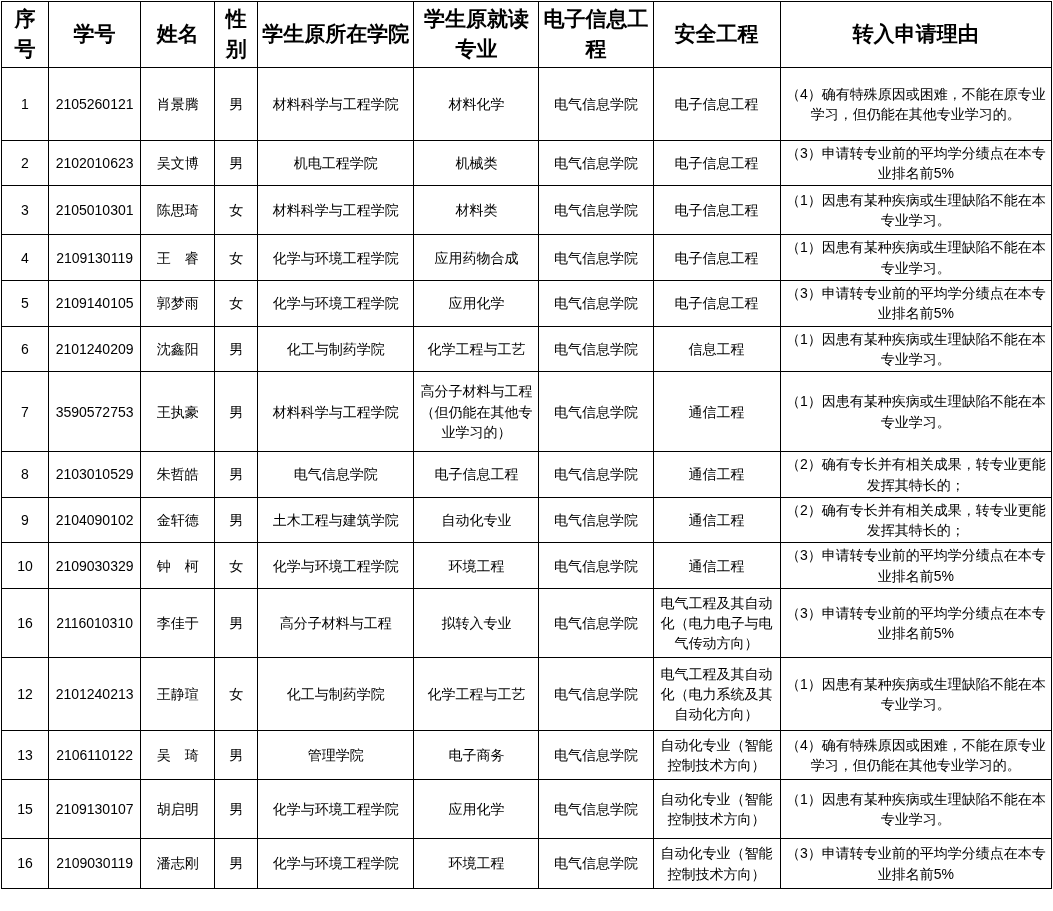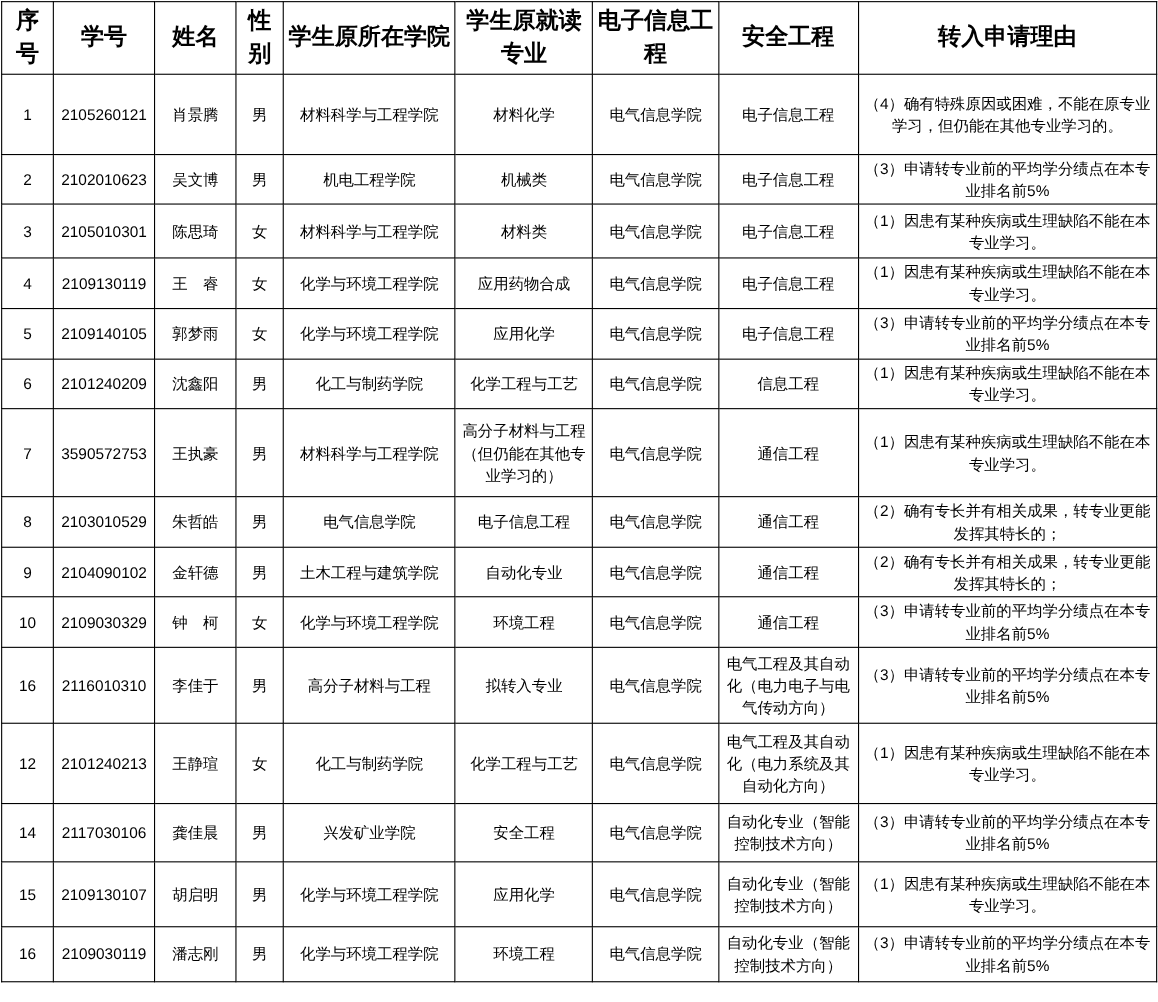--- a/index.html
+++ b/index.html
@@ -198,30 +198,30 @@
       <td>12</td>
       <td>2101240213</td>
       <td>王静瑄</td>
       <td>女</td>
       <td>化工与制药学院</td>
       <td>化学工程与工艺</td>
       <td>电气信息学院</td>
       <td>电气工程及其自动化（电力系统及其自动化方向）</td>
       <td>（1）因患有某种疾病或生理缺陷不能在本专业学习。</td>
     </tr>
-    <tr class="h51">
-      <td>14</td>
-      <td>2117030106</td>
-      <td>龚佳晨</td>
-      <td>男</td>
-      <td>兴发矿业学院</td>
-      <td>安全工程</td>
+    <tr class="h47">
+      <td>13</td>
+      <td>2106110122</td>
+      <td>吴　琦</td>
+      <td>男</td>
+      <td>管理学院</td>
+      <td>电子商务</td>
       <td>电气信息学院</td>
       <td>自动化专业（智能控制技术方向）</td>
-      <td>（3）申请转专业前的平均学分绩点在本专业排名前5%</td>
+      <td>（4）确有特殊原因或困难，不能在原专业学习，但仍能在其他专业学习的。</td>
     </tr>
     <tr class="h57">
       <td>15</td>
       <td>2109130107</td>
       <td>胡启明</td>
       <td>男</td>
       <td>化学与环境工程学院</td>
       <td>应用化学</td>
       <td>电气信息学院</td>
       <td>自动化专业（智能控制技术方向）</td>

